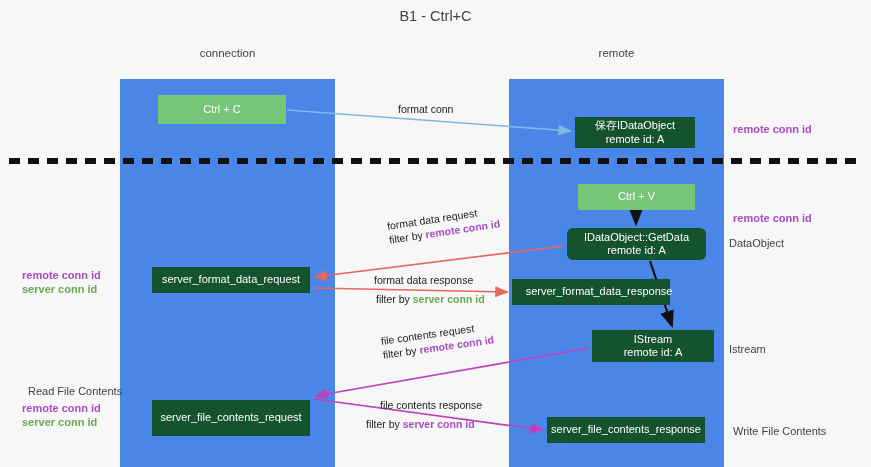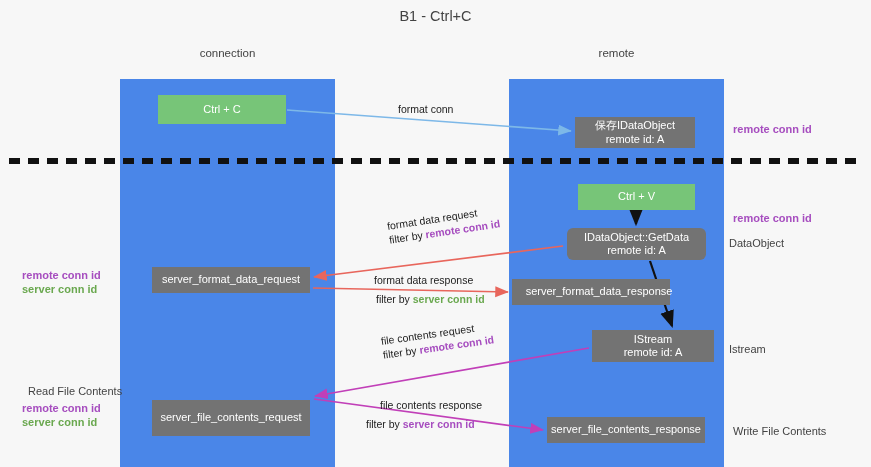--- a/index.html
+++ b/index.html
@@ -62,21 +62,21 @@
     flex-direction: column;
     align-items: center;
     justify-content: center;
     color: #ffffff;
     font-size: 11px;
     line-height: 13.5px;
     text-align: center;
     padding: 2px 4px;
   }
   .node.green { background: #77c578; }
-  .node.orange { background: #737373; }
+  .node.orange { background: #14532d; }
   .node span { display: block; white-space: nowrap; }
 
   #node-ctrl-c            { left: 158px; top: 95px;  width: 128px; height: 29px; }
   #node-save-idataobject  { left: 575px; top: 117px; width: 120px; height: 31px; }
   #node-ctrl-v            { left: 578px; top: 184px; width: 117px; height: 26px; }
   #node-getdata           { left: 567px; top: 228px; width: 139px; height: 32px; border-radius: 6px; }
   #node-fmt-req           { left: 152px; top: 267px; width: 158px; height: 26px; }
   #node-fmt-resp          { left: 512px; top: 279px; width: 158px; height: 26px; padding-left: 20px; }
   #node-istream           { left: 592px; top: 330px; width: 122px; height: 32px; }
   #node-file-req          { left: 152px; top: 400px; width: 158px; height: 36px; }

